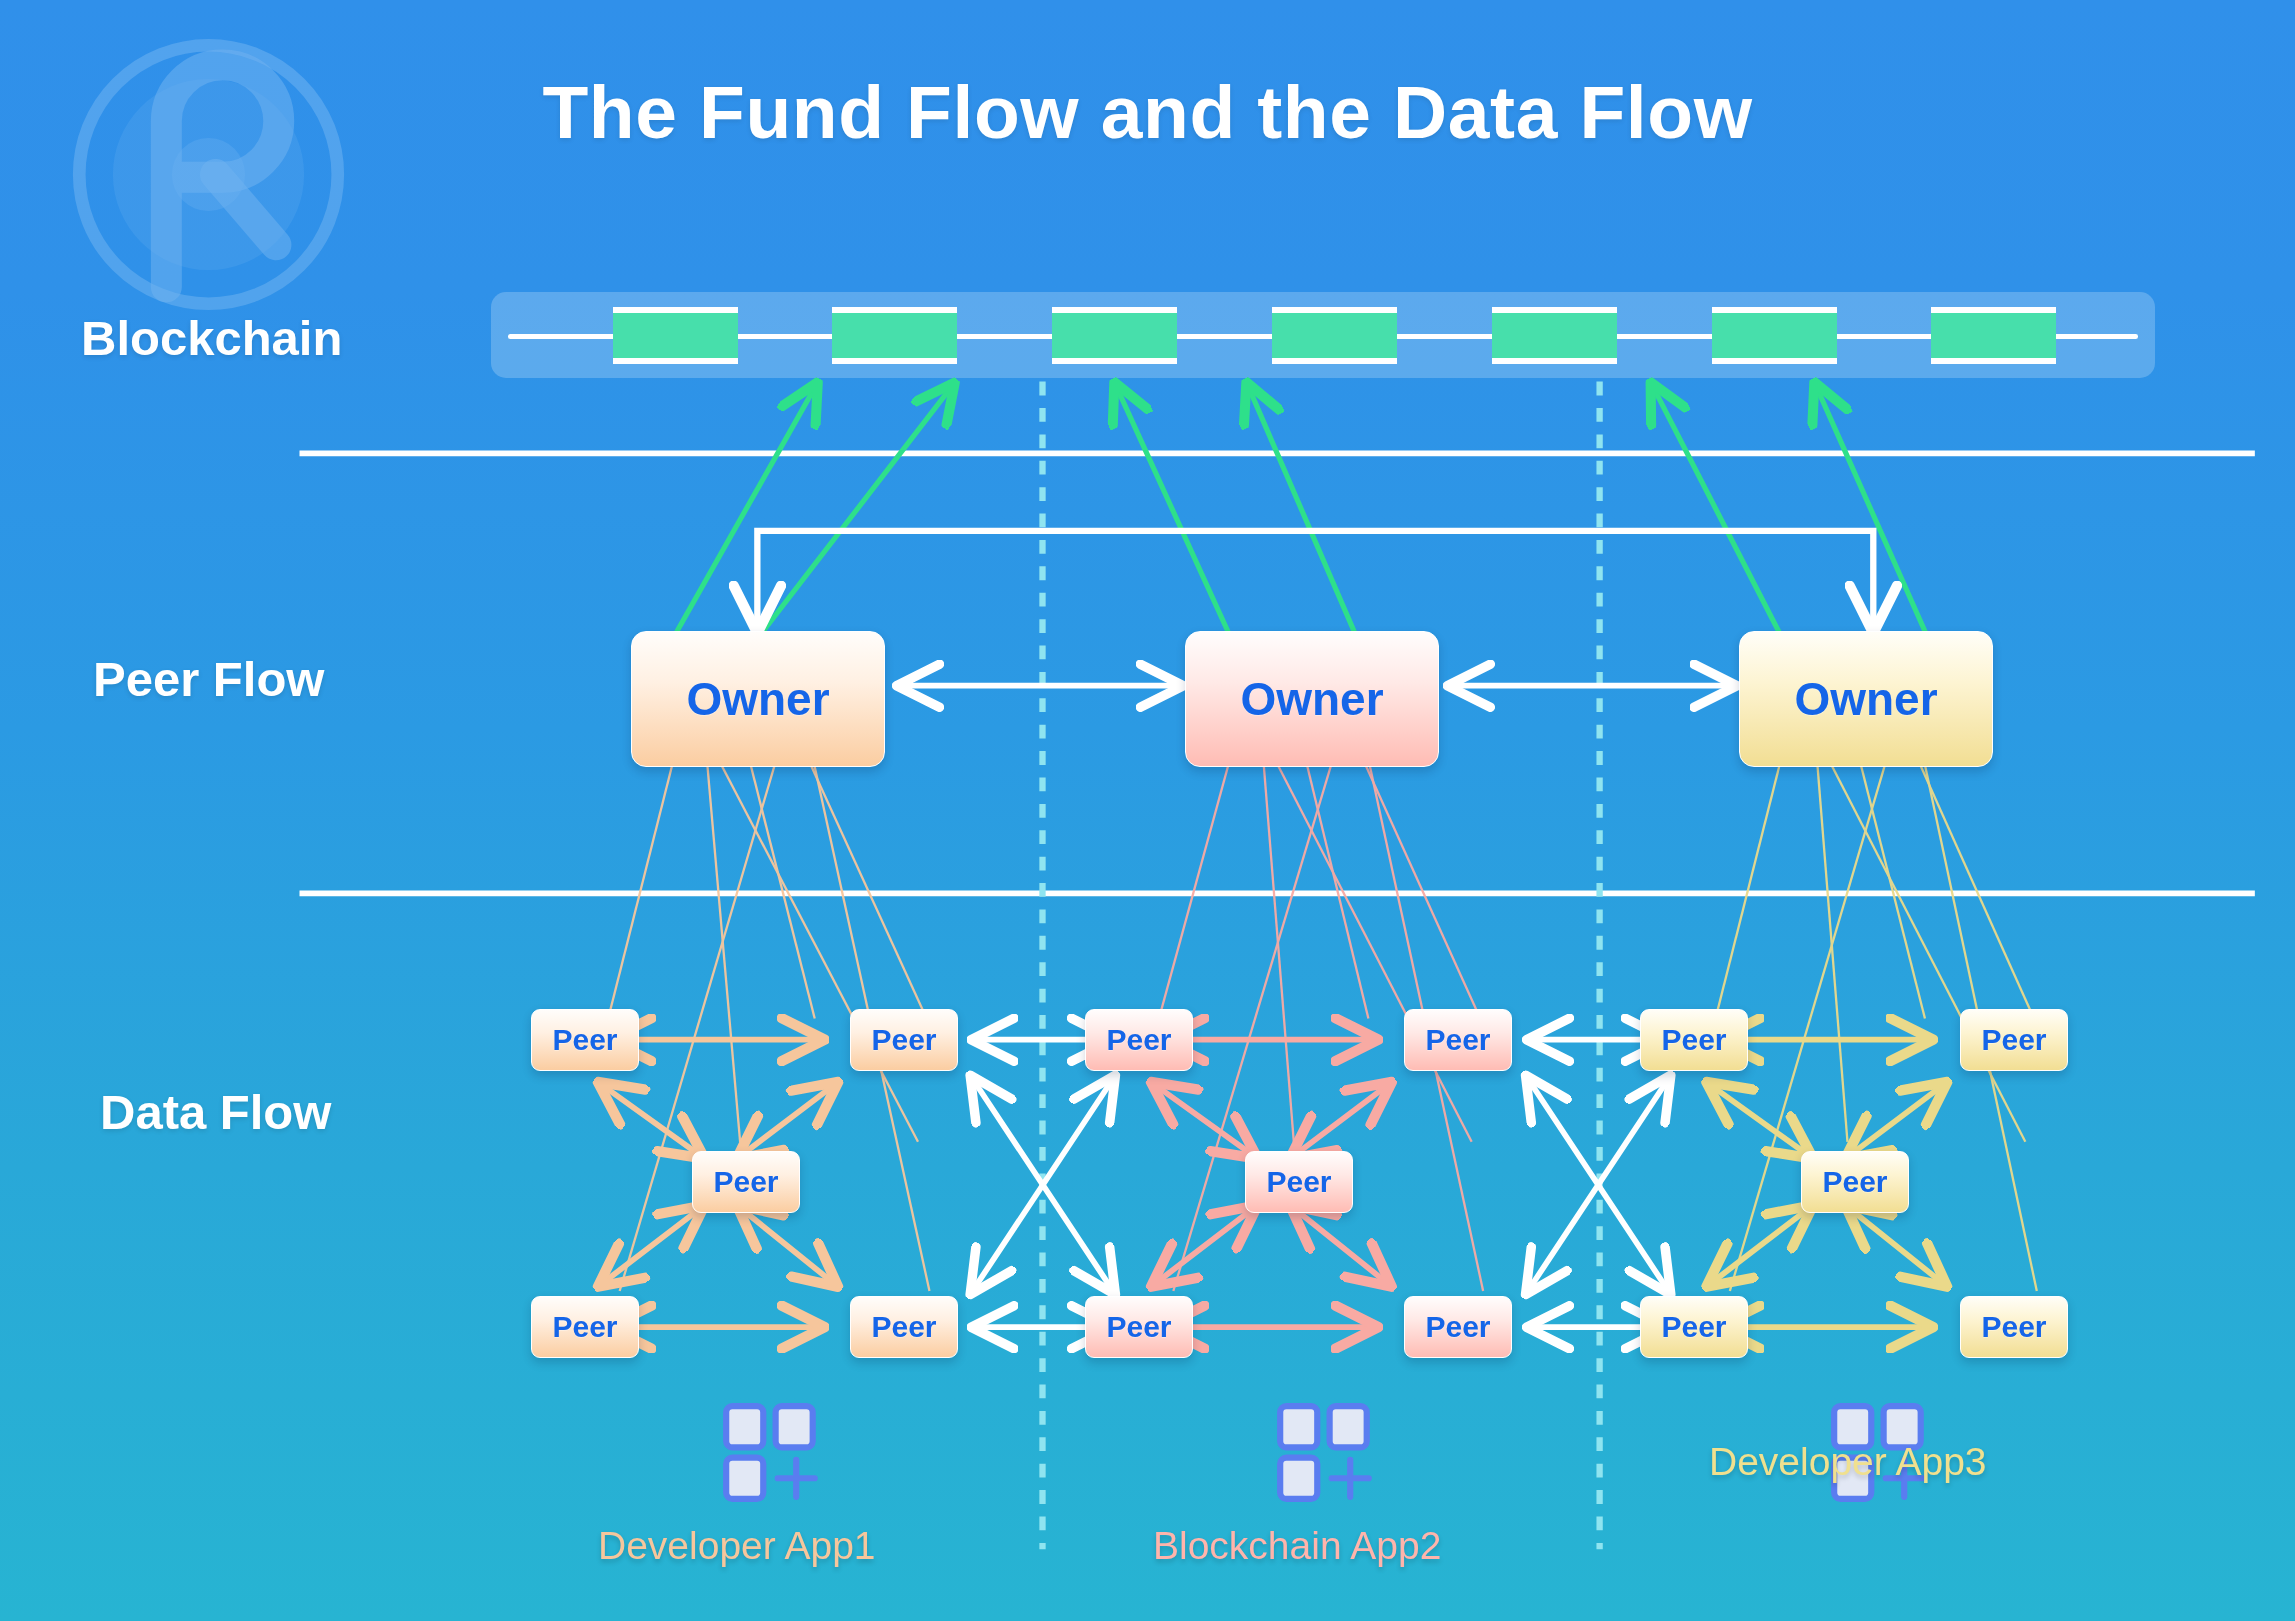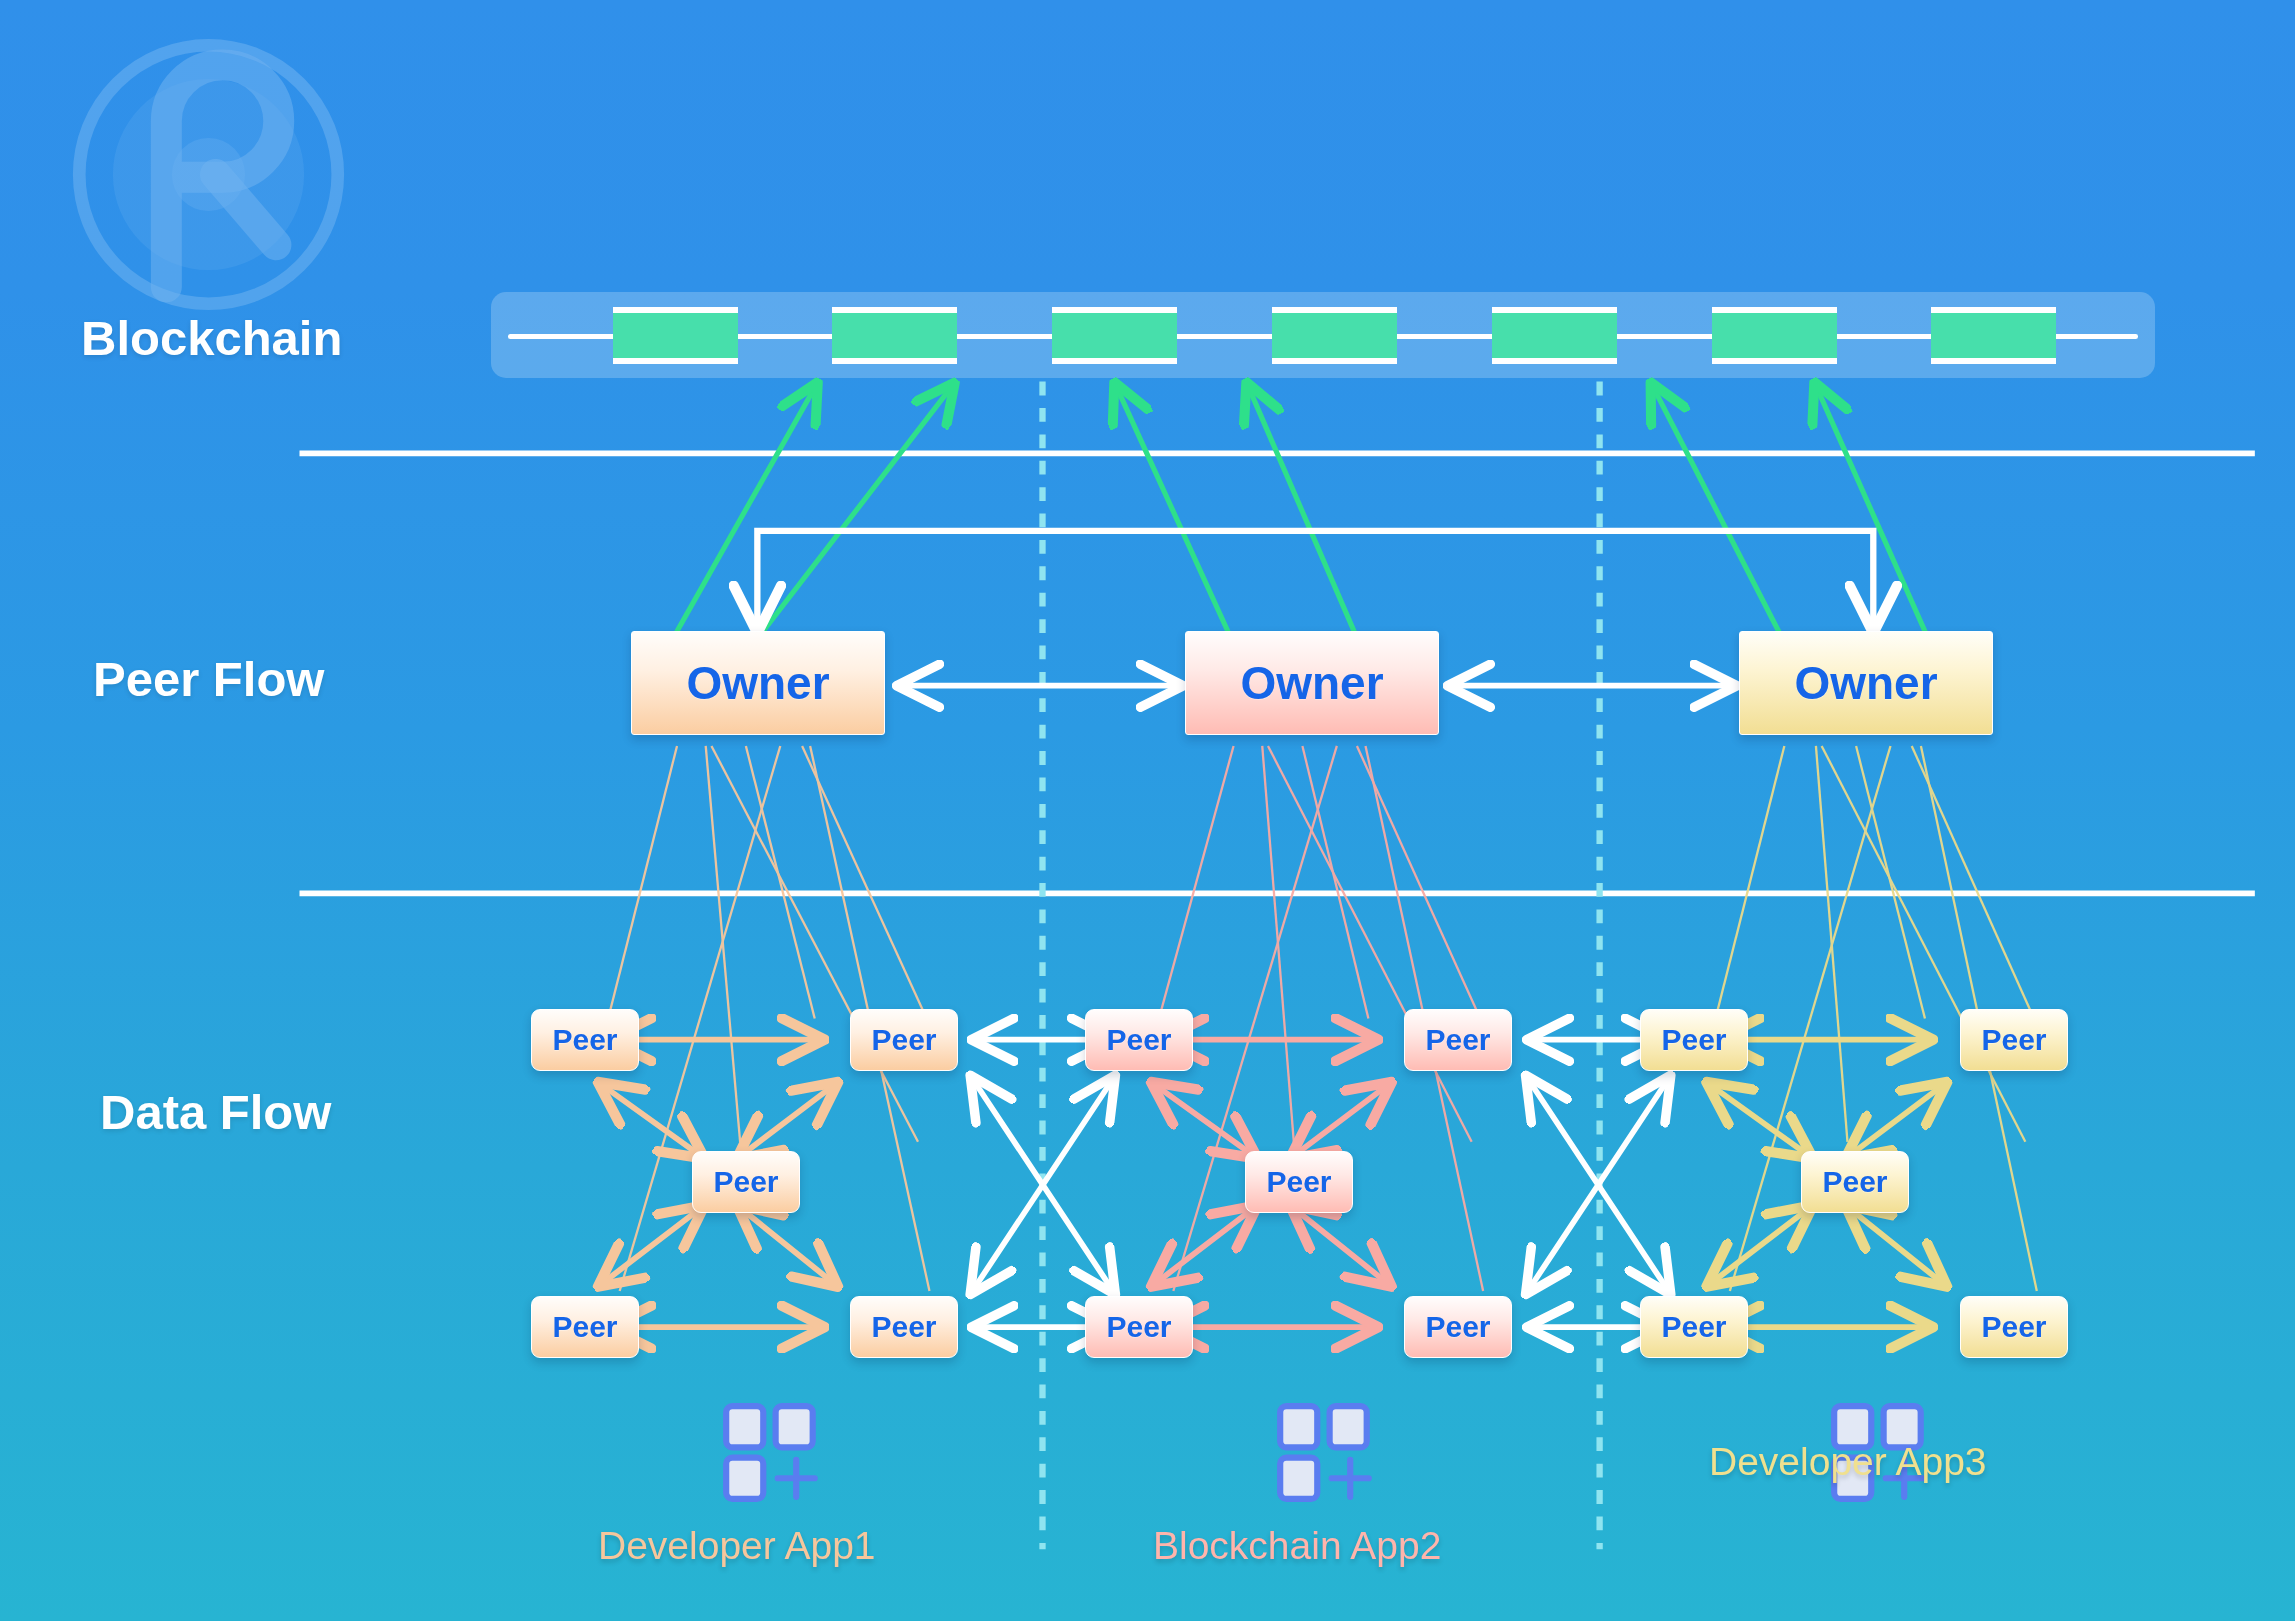--- a/index.html
+++ b/index.html
@@ -44,21 +44,21 @@
 
   
   .node{
     position:absolute;box-sizing:border-box;
     border-radius:9px;border:1.7px solid #ffffff;
     display:flex;align-items:center;justify-content:center;
     color:#1565e8;font-weight:bold;
     box-shadow:0 4.6px 9.2px rgba(0,20,60,.18);
     text-shadow:0 0.6px 0 rgba(255,255,255,.35);
   }
-  .owner{width:254px;height:104px;font-size:46px;border-radius:3px;}
+  .owner{width:254px;height:136px;font-size:46px;border-radius:15px;}
   .peer{width:108px;height:62px;font-size:30px;}
 
   .g1{background:linear-gradient(180deg,#fffdfb 0%,#fff0e2 38%,#fbcda1 100%);}
   .g2{background:linear-gradient(180deg,#fffdfd 0%,#ffe9e6 38%,#ffbcb4 100%);}
   .g3{background:linear-gradient(180deg,#fffef8 0%,#fdf4d2 38%,#f2de93 100%);}
 
   
   .appicon{position:absolute;width:103px;height:103px;}
   .applabel{
     position:absolute;font-size:39px;font-weight:normal;white-space:nowrap;
@@ -73,20 +73,23 @@
   <div class="logo">
     <svg viewBox="0 0 200 200" width="281" height="281">
       <circle cx="100" cy="100" r="92" fill="none" stroke="#ffffff" stroke-width="9" opacity="0.55"></circle>
       <circle cx="100" cy="100" r="68" fill="#ffffff" opacity="0.22"></circle>
       <path d="M70 180 L70 62 A40 40 0 1 1 110 102 L70 102" fill="none" stroke="#ffffff" stroke-width="22" stroke-linecap="round" opacity="0.55"></path>
       <path d="M148 150 L105 100" fill="none" stroke="#ffffff" stroke-width="22" stroke-linecap="round" opacity="0.55"></path>
       <circle cx="100" cy="100" r="26" fill="#ffffff" opacity="0.30"></circle>
     </svg>
   </div>
 
+  <div class="title">
+    <span>The Fund Flow and the Data Flow</span>
+  </div>
 
   <div class="rowlabel" id="lbl-blockchain">Blockchain</div>
   <div class="rowlabel" id="lbl-fund">Peer Flow</div>
   <div class="rowlabel" id="lbl-data">Data Flow</div>
 
   <div class="bc-strip">
     <div class="bc-line"></div>
     <div class="bc-block" style="left:122px"></div>
     <div class="bc-block" style="left:341px"></div>
     <div class="bc-block" style="left:561px"></div>

